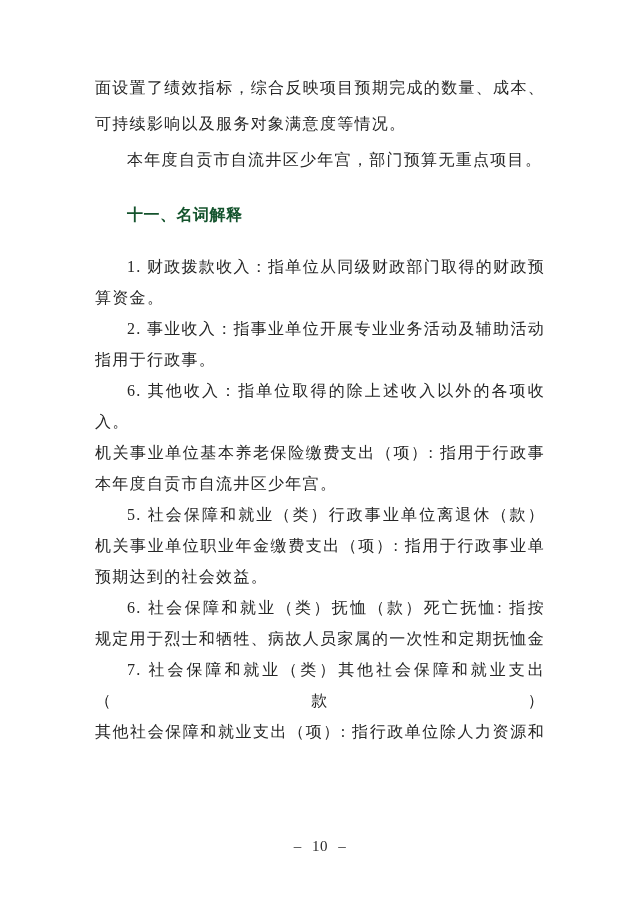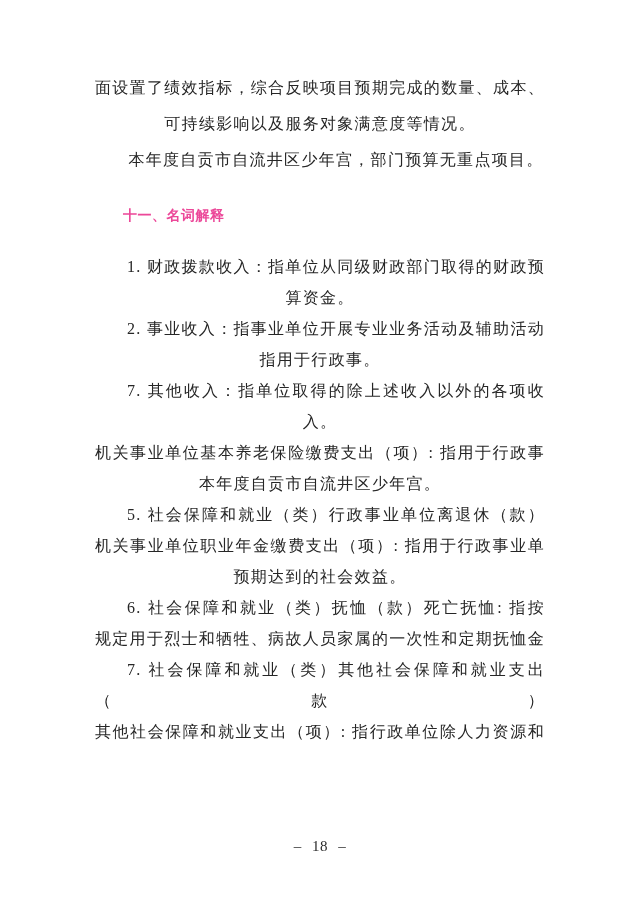--- a/index.html
+++ b/index.html
@@ -19,39 +19,39 @@
   .content {
     position: absolute;
     left: 95px;
     top: 70px;
     width: 450px;
   }
   .ln {
     font-size: 16px;
     letter-spacing: 1.3px;
     color: #262626;
-    text-align: center;
+    text-align: left;
   }
   .intro .ln { line-height: 36px; }
   .glossary .ln { line-height: 31px; }
   .ln.j {
     text-align: justify;
     text-align-last: justify;
     text-justify: inter-character;
   }
   .ln.ind { text-indent: 2em; }
   .heading {
     margin-top: 19px;
     text-indent: 2em;
     font-family: "Liberation Sans", "DejaVu Sans", sans-serif;
     font-weight: 700;
-    font-size: 14px;
+    font-size: 16px;
     line-height: 36px;
     letter-spacing: 0.5px;
-    color: #ec4899;
+    color: #14532d;
   }
   .glossary { margin-top: 18px; }
   .footer {
     position: absolute;
     left: 0;
     right: 0;
     top: 838px;
     text-align: center;
     font-size: 15px;
     letter-spacing: 0.5px;
@@ -71,29 +71,29 @@
       <div class="ln ind">本年度自贡市自流井区少年宫，部门预算无重点项目。</div>
     </div>
 
     <h2 class="heading">十一、名词解释</h2>
 
     <div class="glossary">
       <div class="ln j ind">1. 财政拨款收入：指单位从同级财政部门取得的财政预</div>
       <div class="ln">算资金。</div>
       <div class="ln j ind">2. 事业收入：指事业单位开展专业业务活动及辅助活动</div>
       <div class="ln">指用于行政事。</div>
-      <div class="ln j ind">7. 其他收入：指单位取得的除上述收入以外的各项收</div>
+      <div class="ln j ind">6. 其他收入：指单位取得的除上述收入以外的各项收</div>
       <div class="ln">入。</div>
       <div class="ln j">机关事业单位基本养老保险缴费支出（项）: 指用于行政事</div>
       <div class="ln">本年度自贡市自流井区少年宫。</div>
       <div class="ln j ind">5. 社会保障和就业（类）行政事业单位离退休（款）</div>
       <div class="ln j">机关事业单位职业年金缴费支出（项）: 指用于行政事业单</div>
       <div class="ln">预期达到的社会效益。</div>
       <div class="ln j ind">6. 社会保障和就业（类）抚恤（款）死亡抚恤: 指按</div>
       <div class="ln j">规定用于烈士和牺牲、病故人员家属的一次性和定期抚恤金</div>
       <div class="ln j ind">7. 社会保障和就业（类）其他社会保障和就业支出（款）</div>
       <div class="ln j">其他社会保障和就业支出（项）: 指行政单位除人力资源和</div>
     </div>
 
   </div>
 
-  <div class="footer">– 18 –</div>
+  <div class="footer">– 10 –</div>
 </div>
 
 </body></html>

